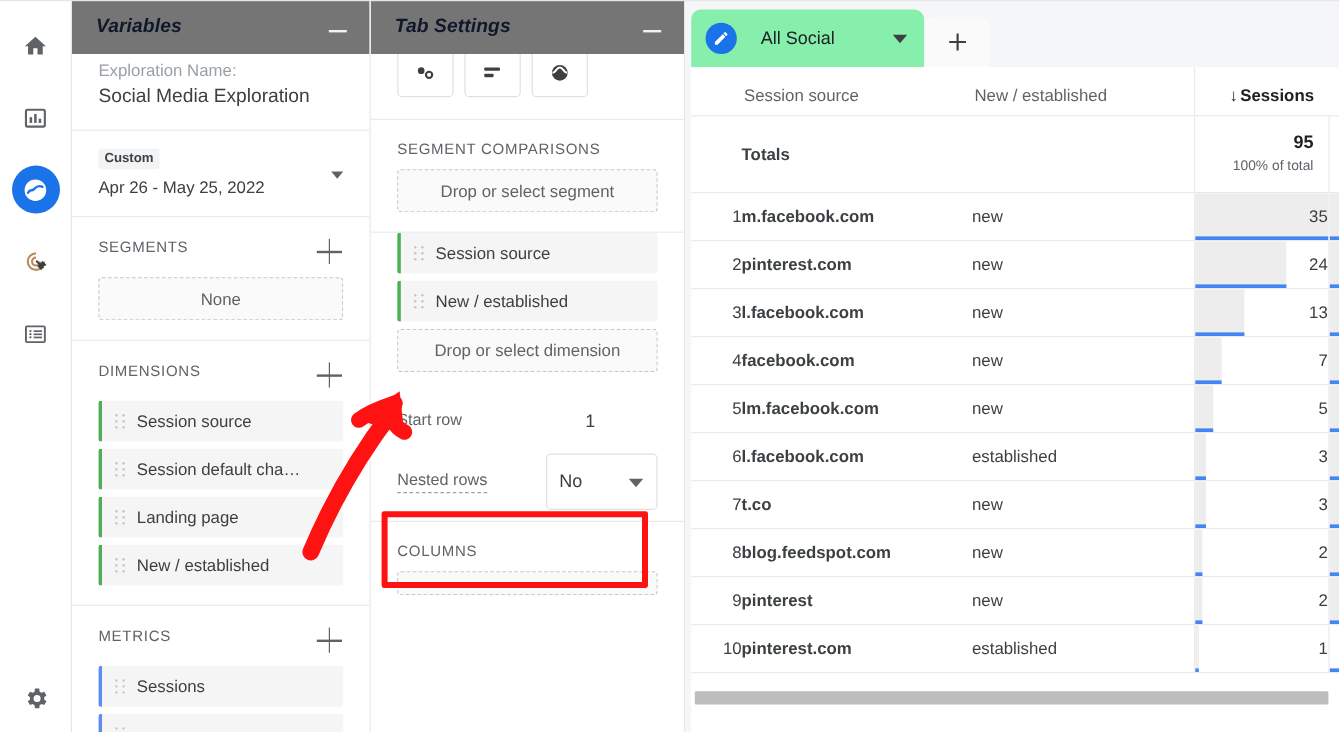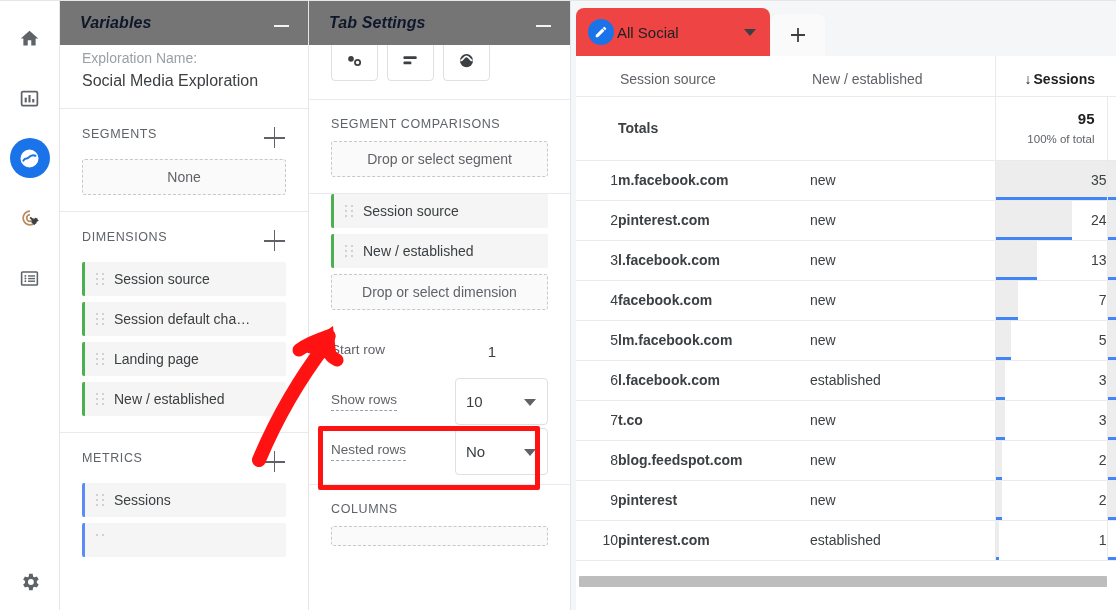--- a/index.html
+++ b/index.html
@@ -295,26 +295,26 @@
   }
   #tabbar {
     height: 56px;
     display: flex;
     align-items: flex-end;
     padding-left: 5px;
     background: #f5f6f7;
   }
   .tab {
     height: 48px;
-    background: #ef4444;
+    background: #86efac;
     border-radius: 8px 8px 0 0;
     display: flex;
     align-items: center;
     padding: 0 14px 0 12px;
-    gap: 3px;
+    gap: 20px;
     min-width: 194px;
     cursor: pointer;
     position: relative;
   }
   .tab-icon {
     width: 26px; height: 26px;
     border-radius: 50%;
     background: #1a73e8;
     display: flex;
     align-items: center;
@@ -535,20 +535,25 @@
       <span class="ptitle">Variables</span>
       <span class="minimize"></span>
     </div>
     <div class="panel-body">
 
       <div class="name-block">
         <div class="name-label">Exploration Name:</div>
         <div class="name-value">Social Media Exploration</div>
       </div>
 
+      <div class="date-block">
+        <span class="chip-custom">Custom</span>
+        <div class="date-value">Apr 26 - May 25, 2022</div>
+        <span class="caret"></span>
+      </div>
 
       <div class="sec-head">
         <span class="sec-title">SEGMENTS</span>
         <span class="plus-btn"></span>
       </div>
       <div class="dashed-box">None</div>
       <div class="divider"></div>
 
       <div class="sec-head">
         <span class="sec-title">DIMENSIONS</span>
@@ -697,27 +702,20 @@
           <span class="chip-label">New / established</span>
         </div>
       </div>
       <div class="dashed-box" style="margin-top:2px">Drop or select dimension</div>
 
       <div class="kv-row">
         <span class="kv-label" style="border-bottom:none">Start row</span>
         <span class="kv-value-plain">1</span>
       </div>
 
-      <div class="kv-row">
-        <span class="kv-label">Show rows</span>
-        <span class="select-box">
-          <span class="sv">10</span>
-          <span class="scaret"></span>
-        </span>
-      </div>
 
       <div class="kv-row">
         <span class="kv-label">Nested rows</span>
         <span class="select-box">
           <span class="sv">No</span>
           <span class="scaret"></span>
         </span>
       </div>
 
       <div style="height:8px"></div>

